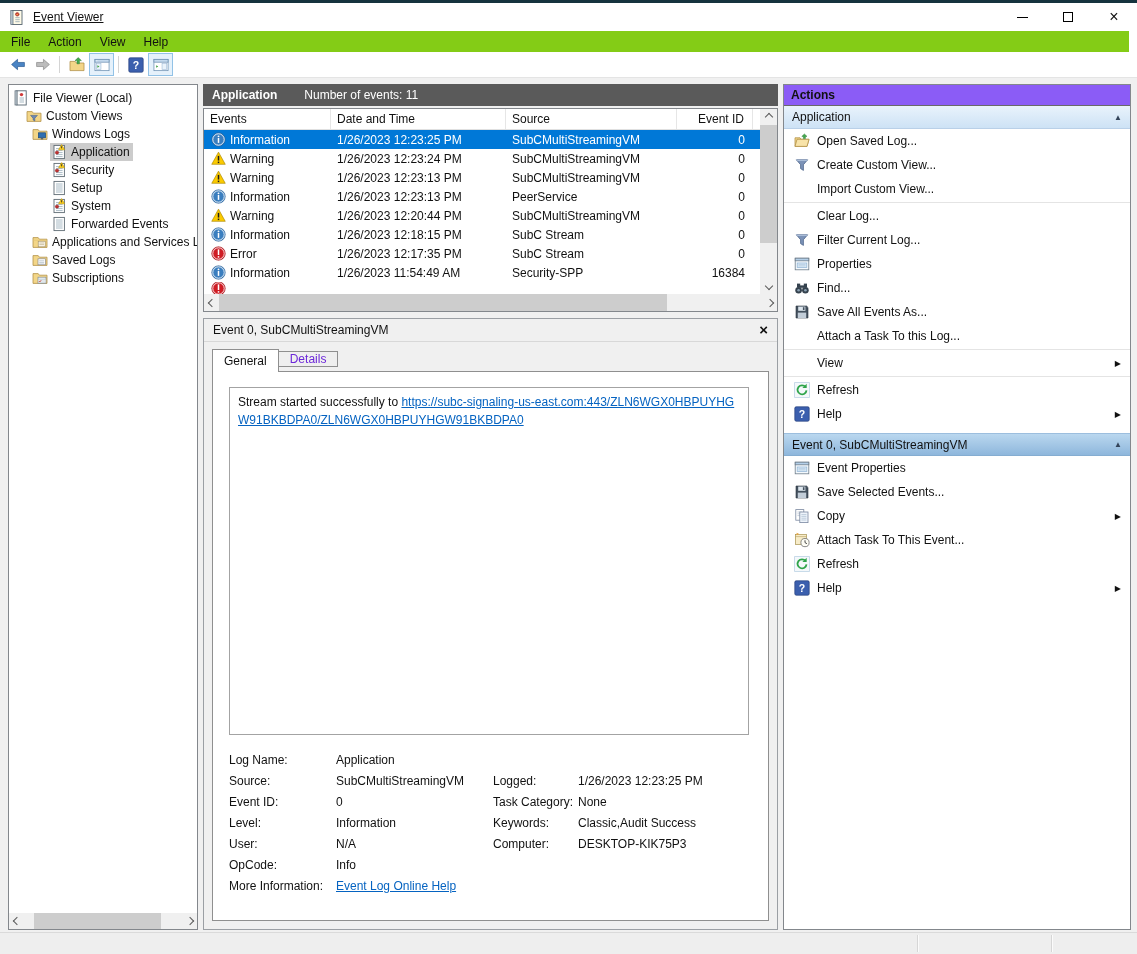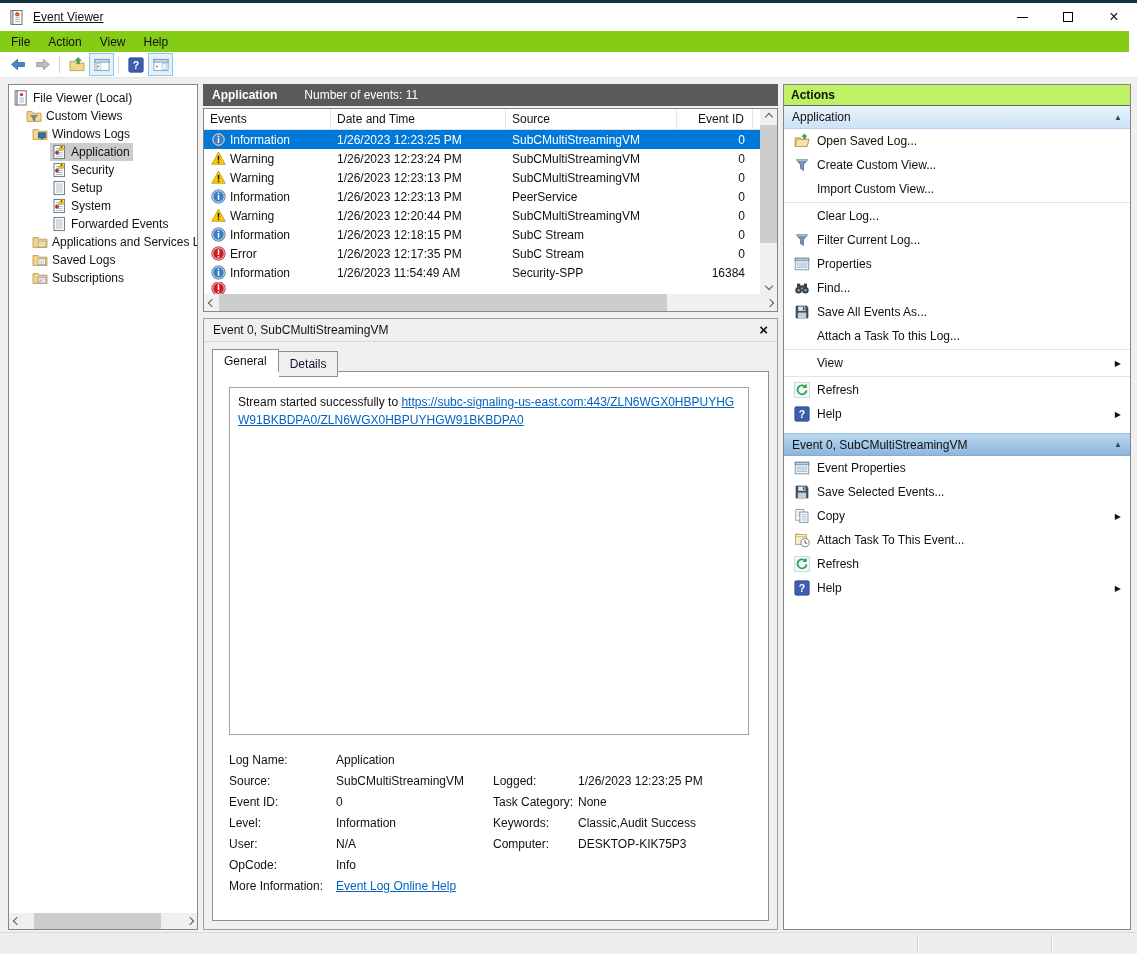--- a/index.html
+++ b/index.html
@@ -67,29 +67,29 @@
   .hscroll { position:absolute; bottom:0; left:0; right:0; height:17px; background:#f0f0f0; display:flex; align-items:center; }
   .hthumb { height:17px; background:#cdcdcd; width:448px; }
   .hspacer { flex:1; }
   
   .detail-panel { position:absolute; top:234px; left:0; right:0; bottom:0; background:#f0f0f0; border:1px solid #9b9fa4; }
   .detail-header { height:23px; display:flex; align-items:center; padding:0 9px; border-bottom:1px solid #d8d8d8; }
   .close-x { margin-left:auto; font-size:15px; font-weight:bold; line-height:14px; }
   .tabs { position:absolute; top:30px; left:8px; display:flex; z-index:2; }
   .tab { height:22px; padding:0 11px; display:flex; align-items:center; border:1px solid #8f8f8f; }
   .tab.active { background:#fff; border-bottom:none; height:23px; position:relative; z-index:3; }
-  .tab.inactive { background:#efefef; margin-top:2px; height:26px; border-left:none; color:#0f172a; }
+  .tab.inactive { background:#efefef; margin-top:2px; height:16px; border-left:none; color:#6d28d9; }
   .detail-content { position:absolute; top:52px; left:8px; right:8px; bottom:8px; background:#fff; border:1px solid #8f8f8f; }
   .desc-box { position:absolute; top:15px; left:16px; right:19px; height:348px; border:1px solid #a3a3a3; background:#fff; padding:5px 8px; line-height:1.5; overflow:hidden; }
   .desc-link, .field-link { color:#0563c1; text-decoration:underline; word-break:break-all; }
   .fields { position:absolute; top:378px; left:16px; right:10px; display:grid; grid-template-columns:107px 157px 85px auto; }
   .fields > span { height:21px; line-height:21px; overflow:hidden; white-space:nowrap; }
   
   .actions-panel { position:absolute; left:783px; top:6px; width:348px; bottom:2px; background:#fff; border:1px solid #83878c; overflow:hidden; }
-  .actions-title { height:21px; display:flex; align-items:center; padding-left:7px; font-weight:bold; background:#bef264; border-bottom:1px solid #696969; }
+  .actions-title { height:21px; display:flex; align-items:center; padding-left:7px; font-weight:bold; background:#8b5cf6; border-bottom:1px solid #696969; }
   .section-header { height:23px; display:flex; align-items:center; padding:0 8px; }
   .section-header .collapse { margin-left:auto; font-size:8px; color:#33445a; }
   .sh1 { background:linear-gradient(#e9f3fc, #cde2f5); border-bottom:1px solid #b9d0e8; }
   .sh2 { background:linear-gradient(#bad7ef, #8eb7dc); border-top:1px solid #9cbede; border-bottom:1px solid #85add1; margin-top:7px; }
   .action-item { height:24px; display:flex; align-items:center; padding-left:10px; gap:7px; }
   .action-item .lbl { white-space:nowrap; }
   .action-item .arrow { margin-left:auto; margin-right:9px; font-size:8px; color:#111; }
   .action-sep { height:1px; background:#e4e4e4; margin:1px 0; }
   
   .status-strip { position:absolute; bottom:0; left:0; right:0; height:22px; background:#eeeeee; border-top:1px solid #dadada; }

